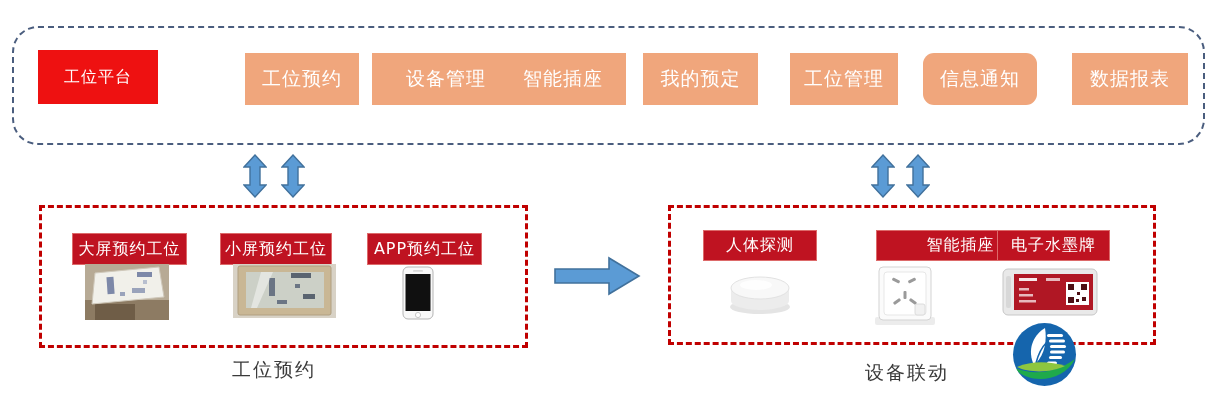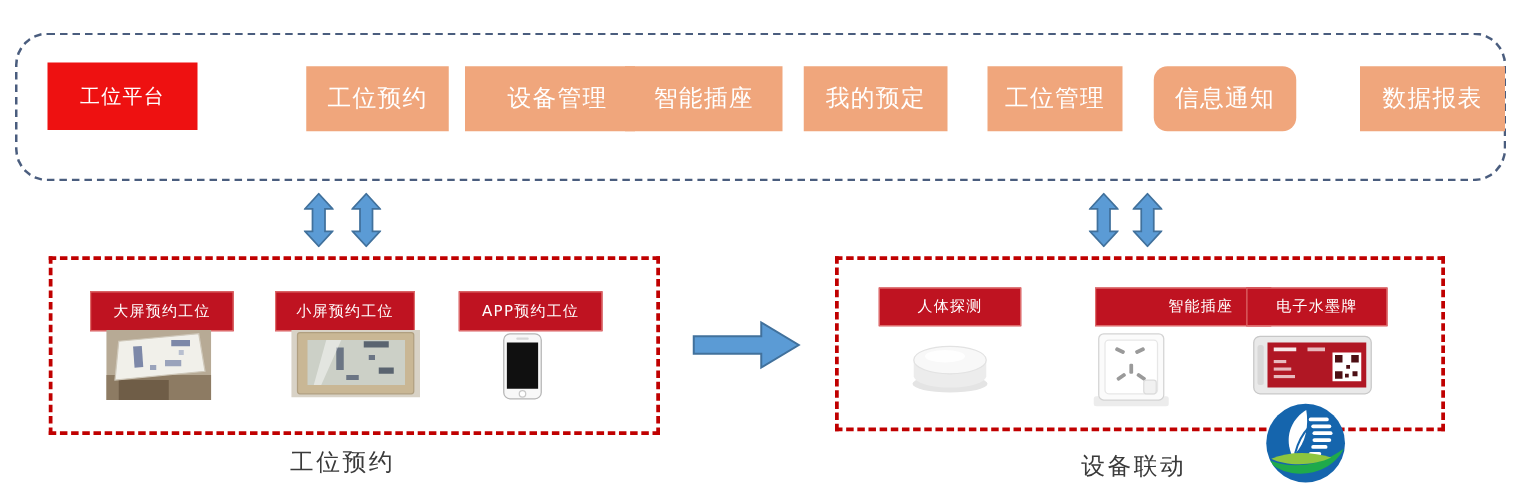--- a/index.html
+++ b/index.html
@@ -20,21 +20,21 @@
   }
   .menu-box{
     top:53px;height:52px;background:#f0a67c;color:#ffffff;font-size:19px;
     display:flex;align-items:center;justify-content:center;letter-spacing:1px;
   }
   
   .group-frame{border:3px dashed #c00000;background:#ffffff;}
   .left-frame{left:39px;top:205px;width:483px;height:137px;}
   .right-frame{left:668px;top:205px;width:482px;height:134px;}
   .item-label{
-    background:#bf1321;border:1px solid #dd6a6a;color:#ffffff;font-size:12px;
+    background:#bf1321;border:1px solid #dd6a6a;color:#ffffff;font-size:16px;
     display:flex;align-items:center;justify-content:center;letter-spacing:1px;
   }
   .caption{
     color:#3a3a3a;font-size:19px;letter-spacing:2px;text-align:center;width:180px;
   }
   .photo{display:block;}
 </style>
 </head>
 <body>
 
@@ -43,21 +43,21 @@
   <div class="abs platform-frame"></div>
 
   <div class="abs platform-box" style="left:38px;top:50px;">工位平台</div>
 
   <div class="abs menu-box" style="left:245px;width:114px;">工位预约</div>
   <div class="abs menu-box" style="left:372px;width:124px;padding-left:12px;">设备管理</div>
   <div class="abs menu-box" style="left:500px;width:126px;">智能插座</div>
   <div class="abs menu-box" style="left:643px;width:115px;">我的预定</div>
   <div class="abs menu-box" style="left:790px;width:108px;">工位管理</div>
   <div class="abs menu-box" style="left:923px;width:114px;border-radius:11px;">信息通知</div>
-  <div class="abs menu-box" style="left:1072px;width:116px;margin-left:16px;">数据报表</div>
+  <div class="abs menu-box" style="left:1072px;width:116px;">数据报表</div>
 
   <svg class="abs" style="left:243px;top:154px;" width="24" height="44" viewBox="0 0 24 44">
     <path d="M12,1 L23,13 L17,13 L17,31 L23,31 L12,43 L1,31 L7,31 L7,13 L1,13 Z" fill="#5b9bd5" stroke="#41719c" stroke-width="1.4"></path>
   </svg>
   <svg class="abs" style="left:281px;top:154px;" width="24" height="44" viewBox="0 0 24 44">
     <path d="M12,1 L23,13 L17,13 L17,31 L23,31 L12,43 L1,31 L7,31 L7,13 L1,13 Z" fill="#5b9bd5" stroke="#41719c" stroke-width="1.4"></path>
   </svg>
   <svg class="abs" style="left:871px;top:154px;" width="24" height="44" viewBox="0 0 24 44">
     <path d="M12,1 L23,13 L17,13 L17,31 L23,31 L12,43 L1,31 L7,31 L7,13 L1,13 Z" fill="#5b9bd5" stroke="#41719c" stroke-width="1.4"></path>
   </svg>

